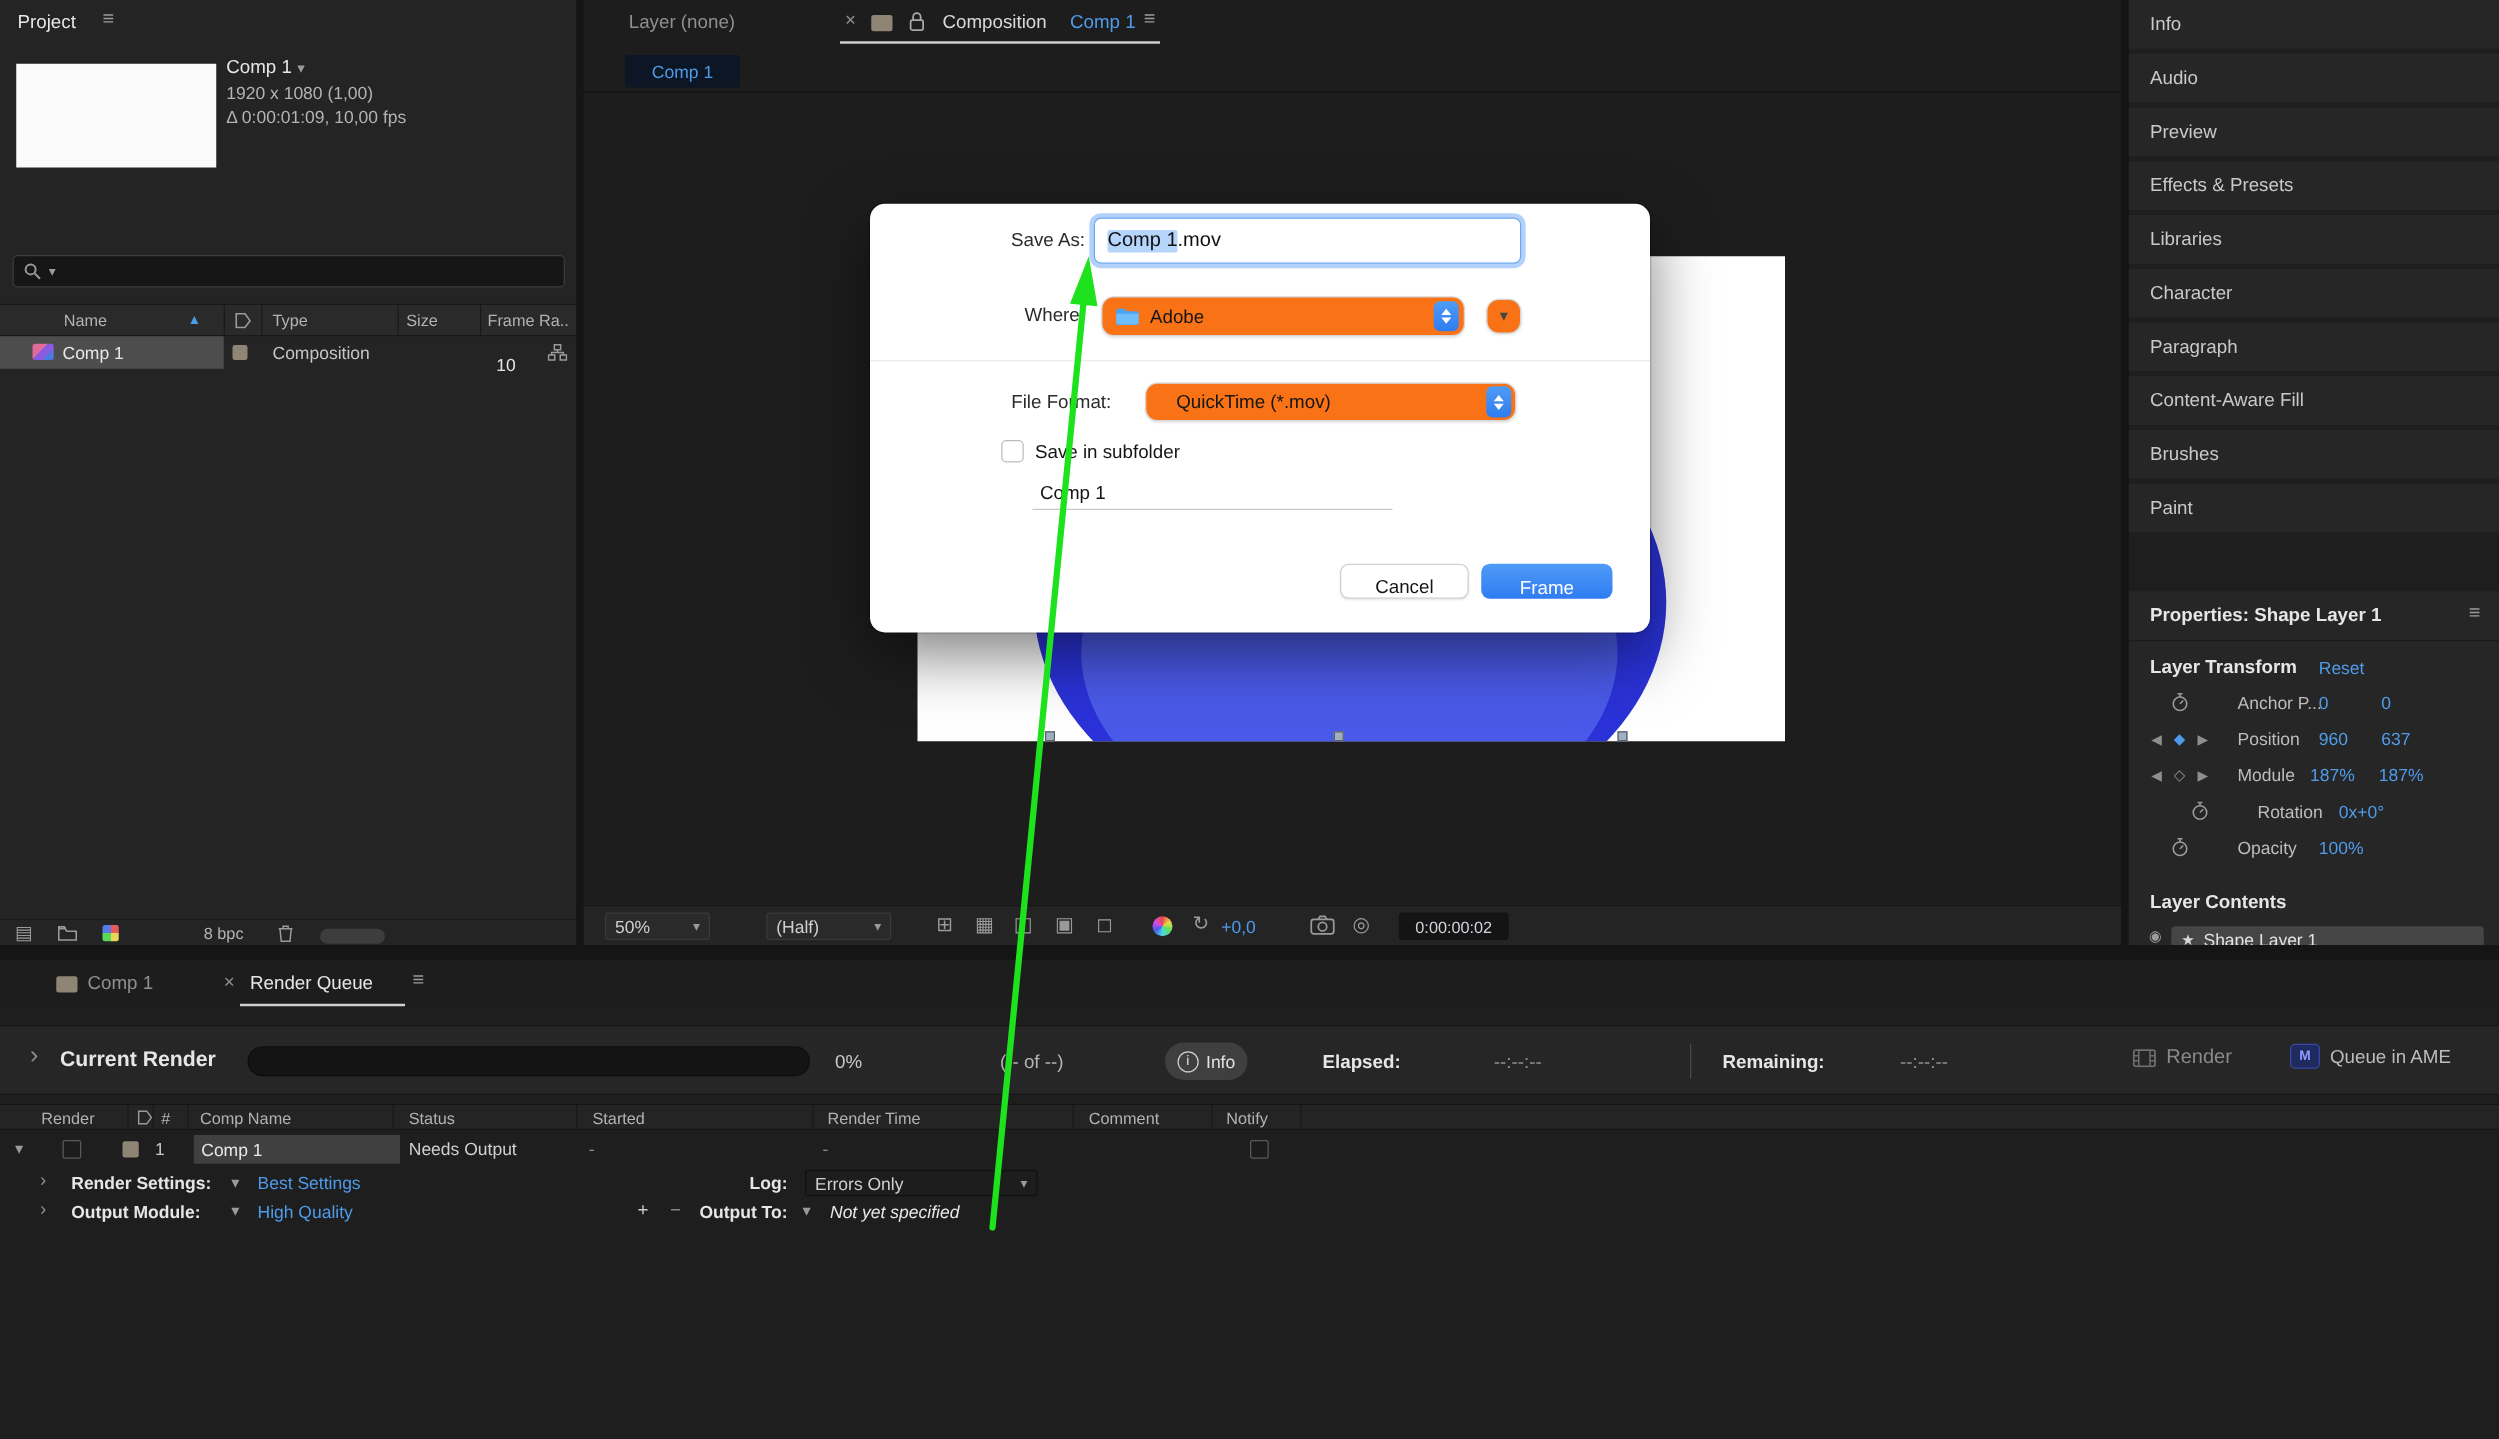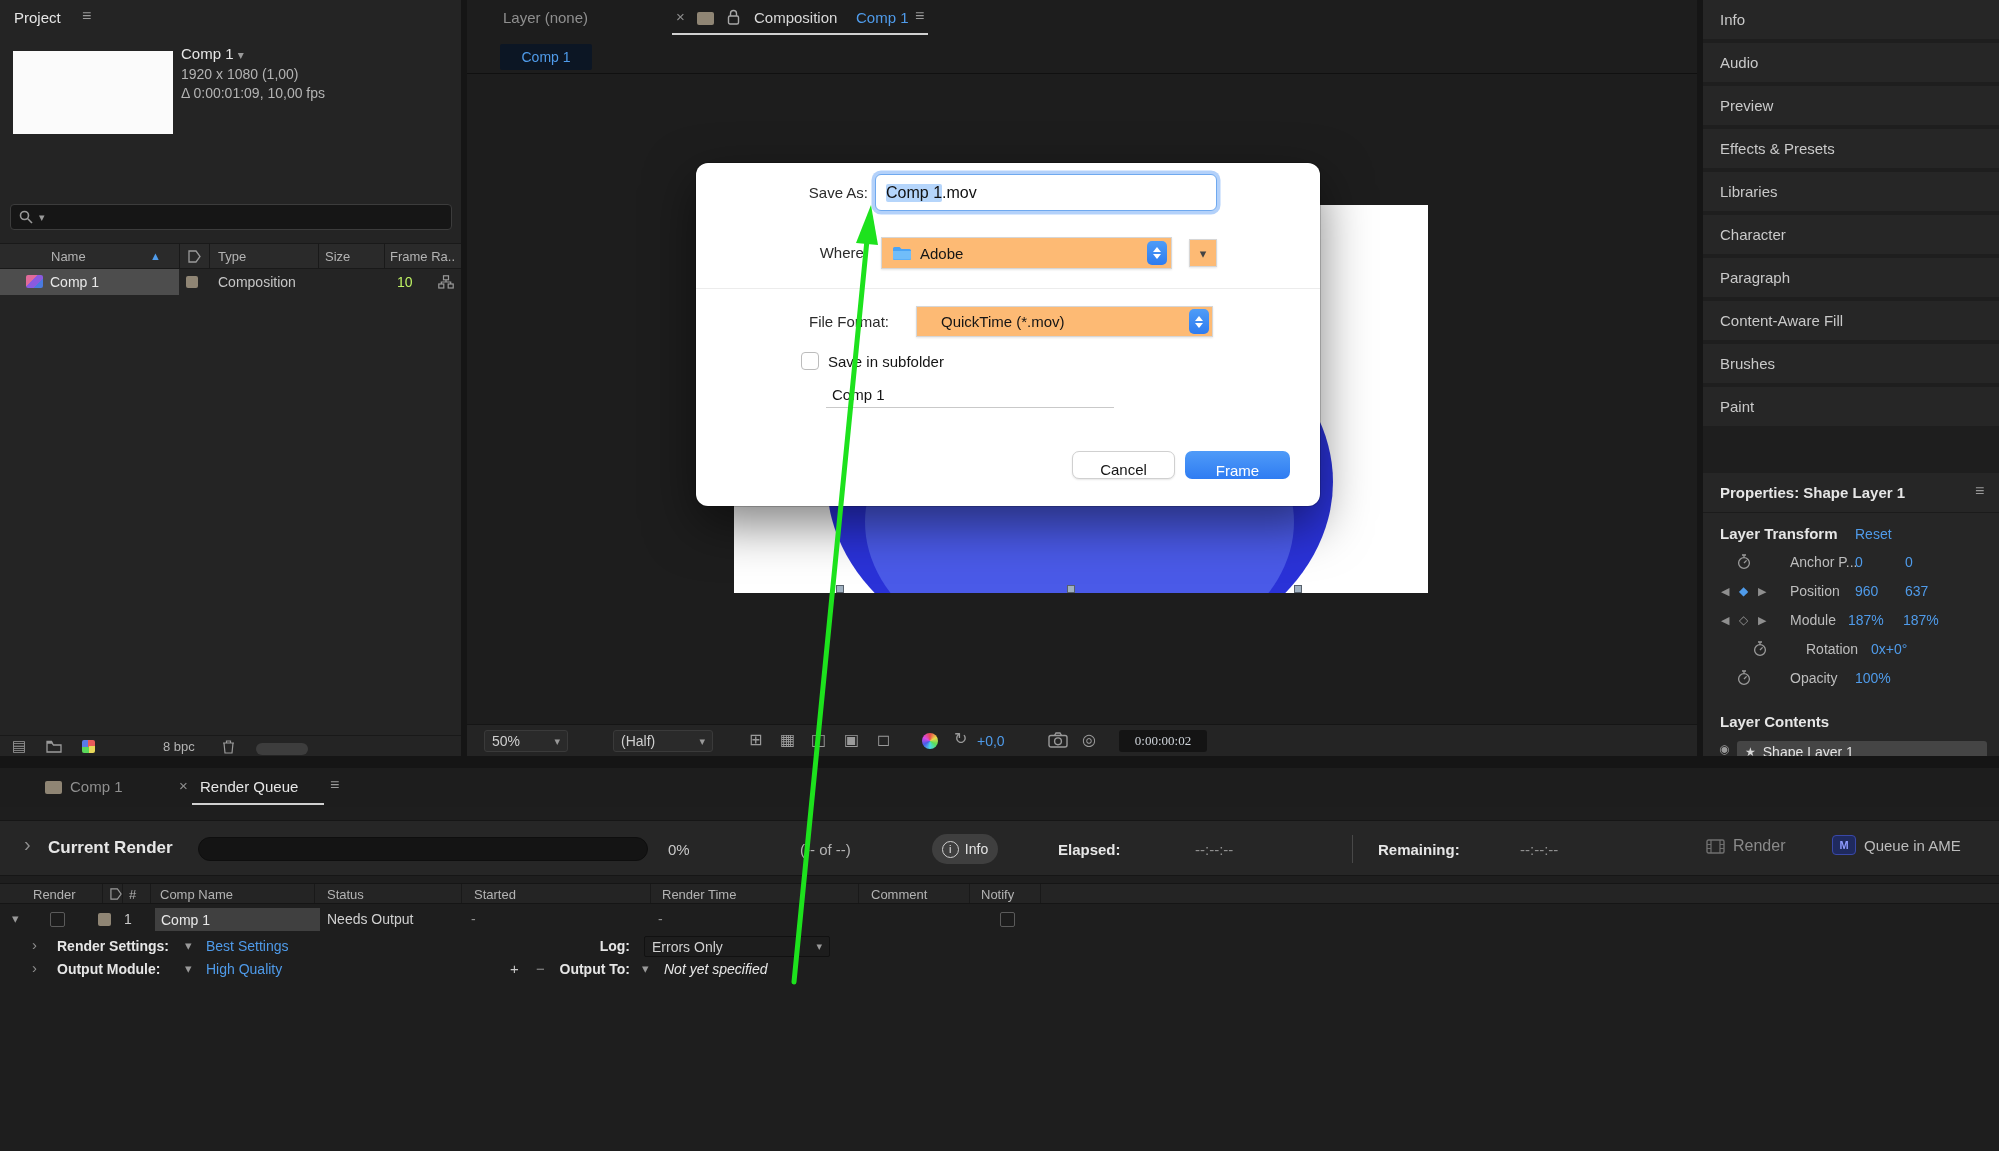--- a/index.html
+++ b/index.html
@@ -6,42 +6,42 @@
   html,body{width:1999px;height:1151px}
   body{position:relative;background:#1e1e1e;font-family:"Liberation Sans","DejaVu Sans",sans-serif;
        color:#c9c9c9;overflow:hidden;font-size:14px}
   .abs{position:absolute}
   .nw{white-space:nowrap}
   .b{font-weight:bold}
   .it{font-style:italic}
   .t11{font-size:11px}.t12{font-size:12px}.t13{font-size:13px}.t14{font-size:14px}
   .t15{font-size:15px}.t16{font-size:16px}.t17{font-size:17px}.t20{font-size:20px}
   .bright{color:#e6e6e6}.mid{color:#b3b3b3}.dim{color:#8f8f8f}.blue{color:#4f9bea}
-  .mono{font-family:Liberation Serif, serif}
+  .mono{font-family:Liberation Sans, sans-serif}
   .glyph{color:#9a9a9a}
   .panel{background:#242424}
   .vsplit{background:#151515}
   .thumb{background:#fbfbfb}
   .searchbox{background:#161616;border:1px solid #3c3c3c;border-radius:4px;display:flex;align-items:center;padding:0 8px;gap:6px}
   .gridhead{background:#2a2a2a;border-top:1px solid #191919;border-bottom:1px solid #191919}
   .colline{position:absolute;top:0;bottom:0;width:1px;background:#191919}
   .cb{width:15px;height:15px;background:#1c1c1c;border:1px solid #5a5a5a;border-radius:2px}
   .chip{background:#8f8574;border-radius:2px}
   .toolbox{background:#2a2a2a;border:1px solid #3a3a3a;border-radius:3px;display:flex;align-items:center;justify-content:space-between;padding:0 7px;color:#cfcfcf}
   .side-col{position:absolute;left:1703px;top:0;width:296px;display:flex;flex-direction:column;gap:4px}
   .side-row{height:39px;background:#262626;display:flex;align-items:center;padding-left:17px;font-size:15px;color:#c9c9c9}
   .props{position:absolute;left:1703px;top:473px;width:296px;height:283px;background:#262626;overflow:hidden}
   .wheel{border-radius:50%;background:conic-gradient(#e84a4a,#e8d84a,#5ae05a,#4ad8e8,#4a5ae8,#d84ae8,#e84a4a)}
   .dialog{position:absolute;left:696px;top:163px;width:624px;height:343px;background:#ffffff;border-radius:12px;
           box-shadow:0 18px 50px rgba(0,0,0,.5),0 0 0 1px rgba(0,0,0,.18);color:#1f1f1f;z-index:50}
   .dlabel{position:absolute;text-align:right;font-size:15px;color:#2b2b2b}
   .focus-input{background:#fff;border:1px solid #6fa9ef;border-radius:6px;box-shadow:0 0 0 3.5px rgba(74,145,244,.42);
                display:flex;align-items:center;padding-left:10px;font-size:16px;color:#101010}
   .sel{background:#b5d5fb;border-radius:2px}
-  .mac-select{background:#fdba74;border:1px solid #d6d6d6;border-radius:0;box-shadow:0 1px 2px rgba(0,0,0,.10);
+  .mac-select{background:#f97316;border:1px solid #d6d6d6;border-radius:10px;box-shadow:0 1px 2px rgba(0,0,0,.10);
               display:flex;align-items:center;position:absolute}
   .mac-stepper{width:20px;border-radius:5px;background:linear-gradient(#4e9cf7,#2e7cf0);
                display:flex;flex-direction:column;align-items:center;justify-content:center;gap:2px}
   .tri-up{width:0;height:0;border-left:4px solid transparent;border-right:4px solid transparent;border-bottom:5px solid #fff}
   .tri-down{width:0;height:0;border-left:4px solid transparent;border-right:4px solid transparent;border-top:5px solid #fff}
   .mac-btn{position:absolute;border-radius:7px;display:flex;align-items:flex-end;justify-content:center;font-size:15px}
   .btn-cancel{background:#fff;border:1px solid #d0d0d0;box-shadow:0 1px 2px rgba(0,0,0,.10);color:#151515}
   .btn-save{background:linear-gradient(#4f9bf8,#2f7cf2);color:#fff}
   .infopill{background:#3f3f3f;border-radius:15px;display:flex;align-items:center;justify-content:center;gap:6px}
   .icirc{width:17px;height:17px;border:1.5px solid #cfcfcf;border-radius:50%;display:flex;align-items:center;justify-content:center;font-size:11px;color:#e3e3e3}
@@ -89,21 +89,21 @@
     <span class="colline" style="left:384px"></span>
     <span class="abs t13 mid" style="left:390px;top:5px">Frame Ra..</span>
   </div>
 
   <div class="abs" style="left:0;top:269px;width:461px;height:26px">
     <div class="abs" style="left:0;top:0;width:179px;height:26px;background:#4d4d4d"></div>
     <span class="abs" style="left:26px;top:6px;width:17px;height:13px;border-radius:2px;background:linear-gradient(135deg,#e06a9a 0 40%,#8a5ae0 40% 70%,#4a7ae0 70%)"></span>
     <span class="abs t14" style="left:50px;top:5px;color:#e8e8e8">Comp 1</span>
     <span class="abs chip" style="left:186px;top:7px;width:12px;height:12px"></span>
     <span class="abs t14" style="left:218px;top:5px;color:#c6c6c6">Composition</span>
-    <span class="abs t14" style="left:397px;top:5px;color:#bef264">10</span>
+    <span class="abs t14" style="left:397px;top:15px;color:#e5e5e5">10</span>
     <svg class="abs" style="left:438px;top:6px" width="16" height="14" viewBox="0 0 16 14">
       <rect x="5.5" y="0.8" width="5" height="4" fill="none" stroke="#9a9a9a" stroke-width="1.2"></rect>
       <rect x="0.8" y="9" width="5" height="4" fill="none" stroke="#9a9a9a" stroke-width="1.2"></rect>
       <rect x="10.2" y="9" width="5" height="4" fill="none" stroke="#9a9a9a" stroke-width="1.2"></rect>
       <path d="M8 5 v2 M3.3 9 v-2 h9.4 v2" fill="none" stroke="#9a9a9a" stroke-width="1.2"></path>
     </svg>
   </div>
 
   <div class="abs" style="left:0;top:735px;width:461px;height:21px;border-top:1px solid #191919;background:#242424">
     <span class="abs t15 glyph" style="left:12px;top:1px">▤</span>

